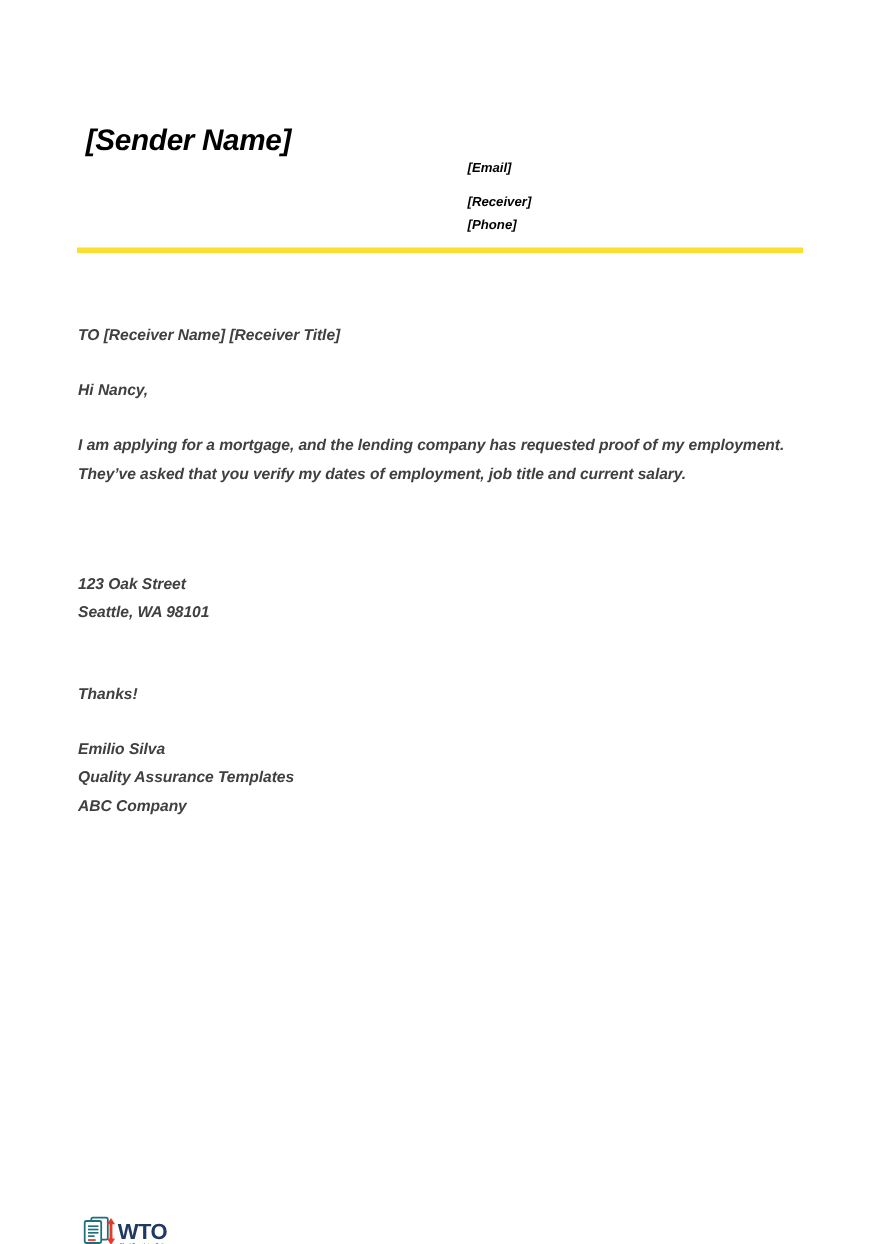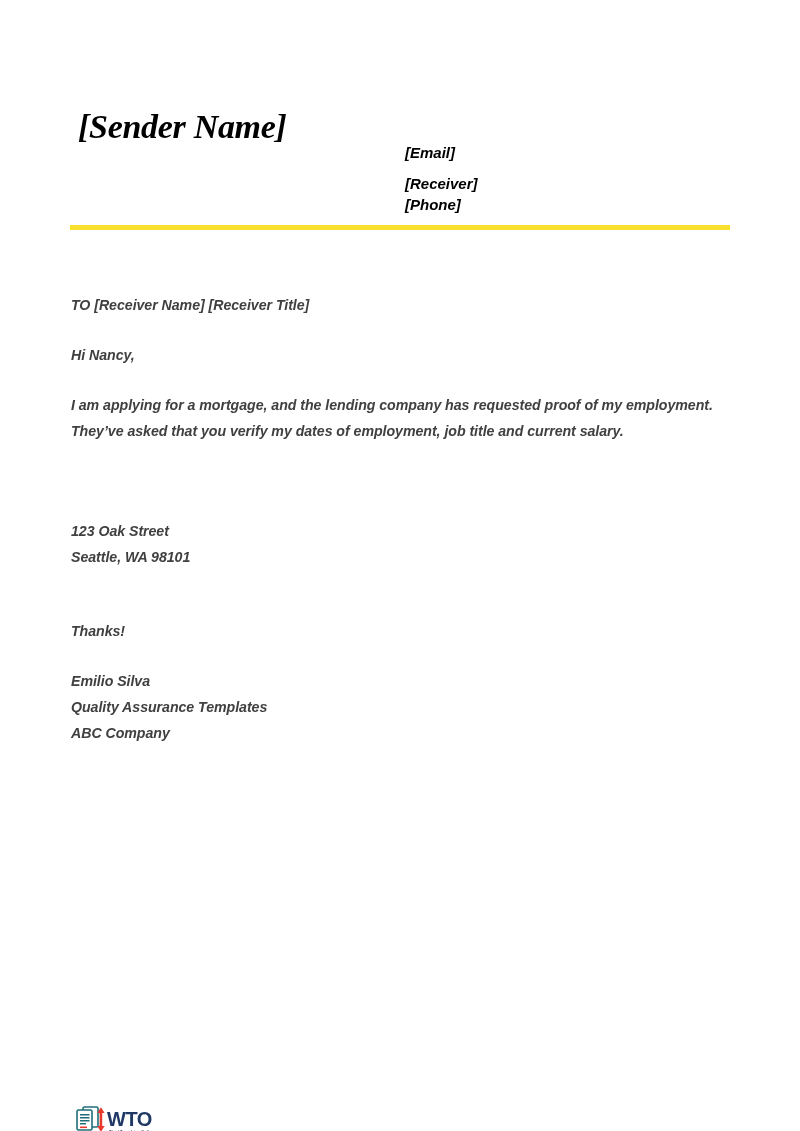--- a/index.html
+++ b/index.html
@@ -25,50 +25,50 @@
     top: 110px;
     width: 800px;
     height: 105px;
   }
   .sender-block {
     position: absolute;
     left: 78px;
     top: 0;
   }
   .sender-name {
-    font-size: 34px;
+    font-size: 27px;
     font-weight: bold;
     font-style: italic;
     color: #000000;
     letter-spacing: -0.3px;
     line-height: 34px;
     white-space: nowrap;
-    font-family: Liberation Serif, serif;
   }
   .sender-title {
     font-size: 14.5px;
     font-weight: bold;
     font-style: italic;
     color: #000000;
     line-height: 20px;
     margin-top: 16px;
     white-space: nowrap;
   }
   .contact-block {
     position: absolute;
     left: 405px;
     top: 32px;
   }
   .contact-line {
-    font-size: 15px;
+    font-size: 12px;
     font-weight: bold;
     font-style: italic;
     color: #000000;
     line-height: 21px;
     white-space: nowrap;
+    margin-left: 20px;
   }
   .contact-line.first {
     margin-bottom: 10px;
   }
 
   
   .divider {
     position: absolute;
     left: 70px;
     top: 225px;

